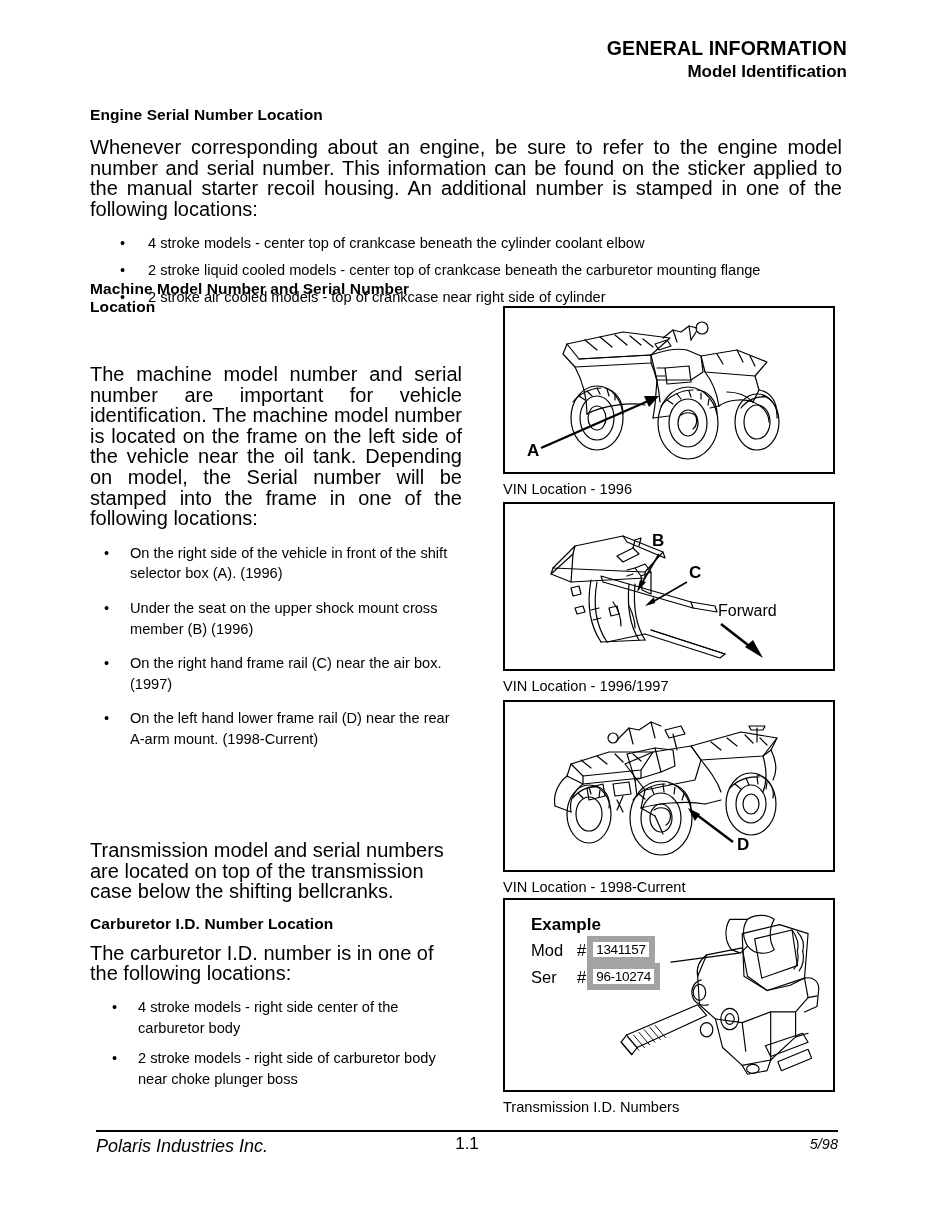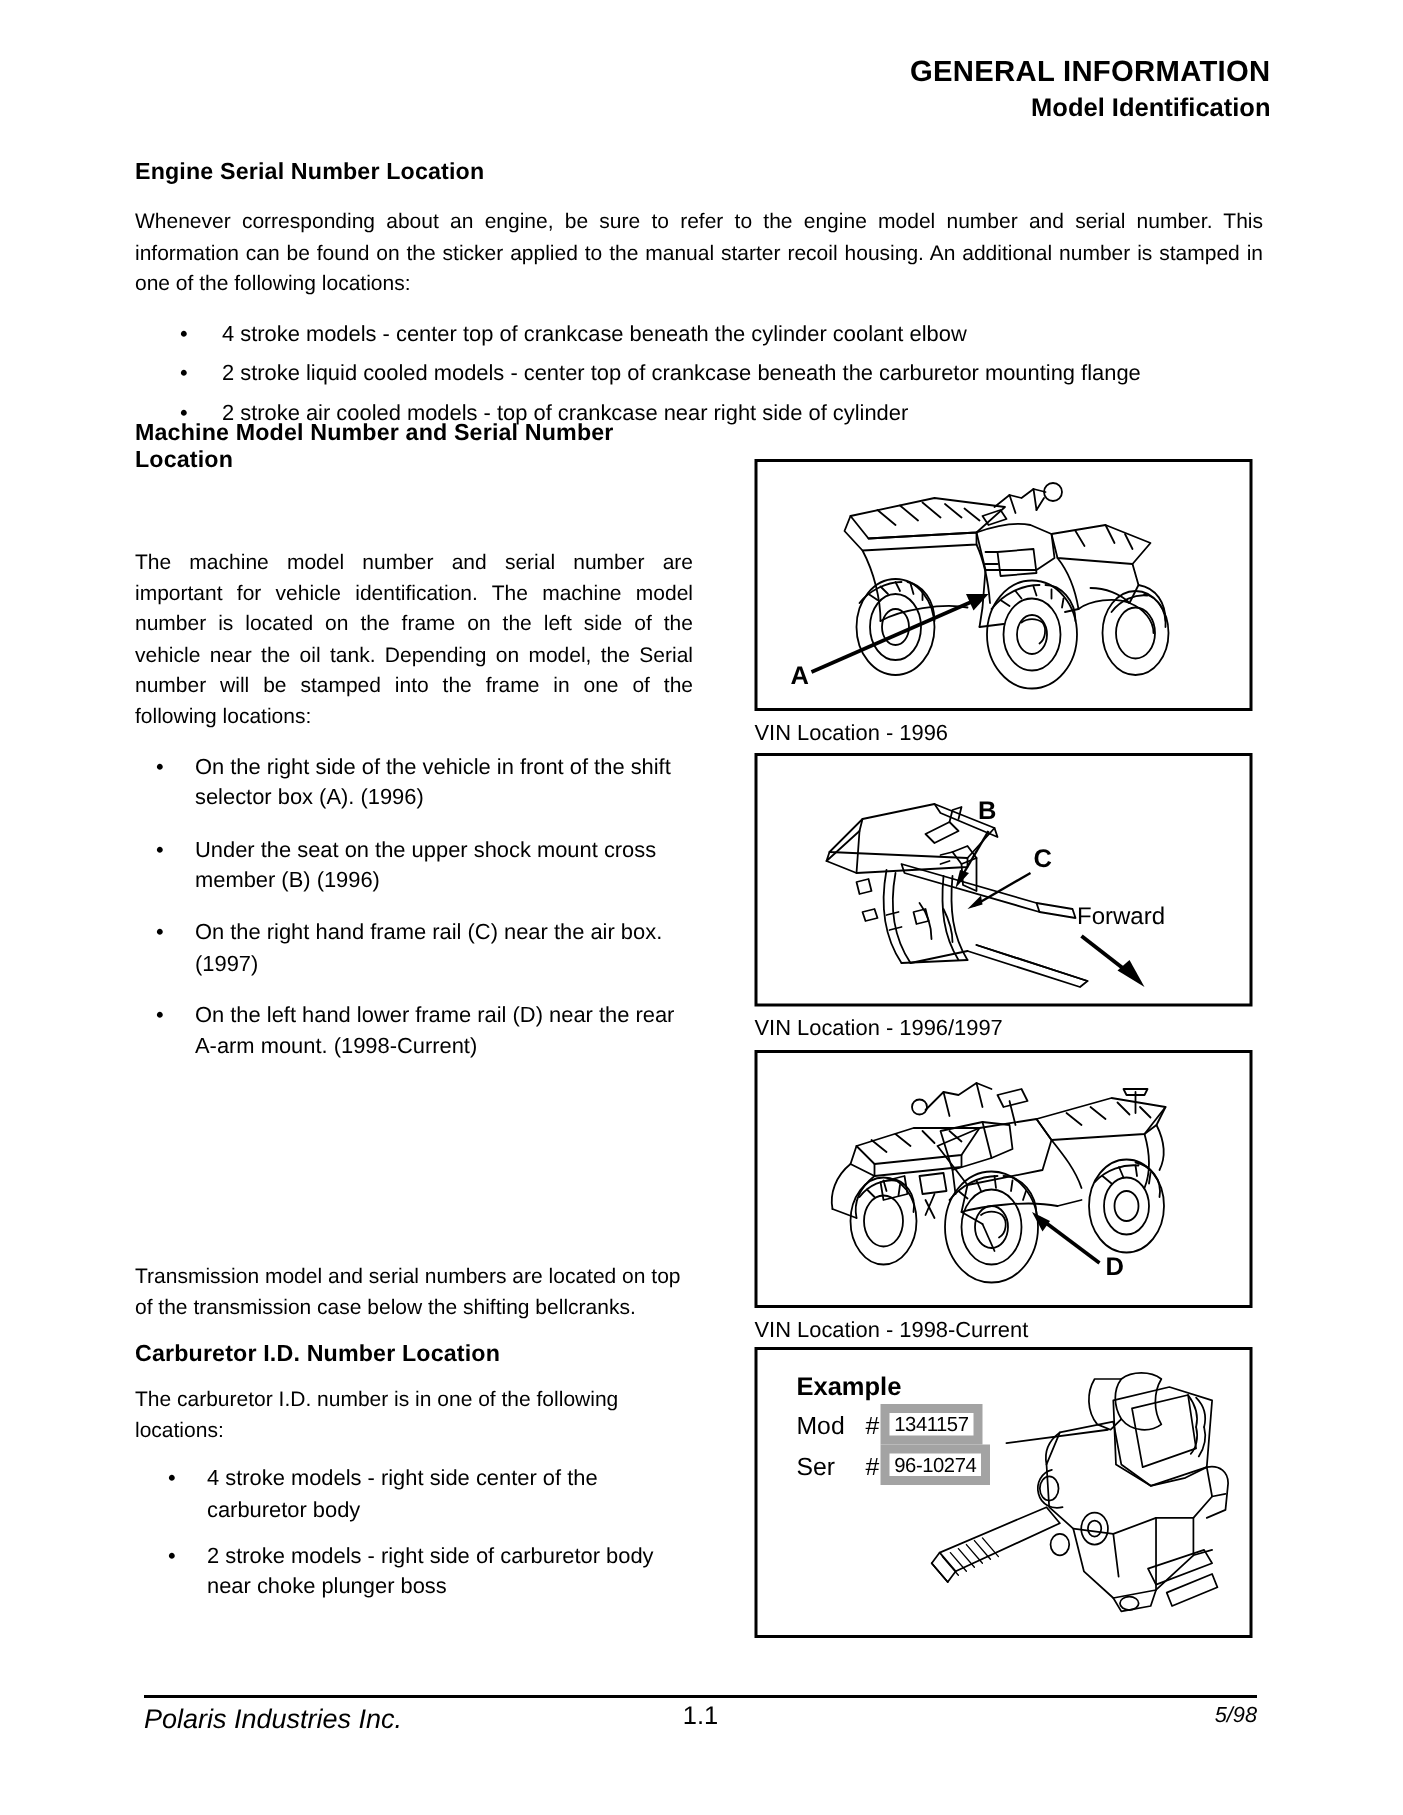--- a/index.html
+++ b/index.html
@@ -42,21 +42,21 @@
     line-height: 23px;
   }
 
   
   .h2 {
     font-size: 15.5px;
     font-weight: bold;
     letter-spacing: 0.1px;
   }
   .para {
-    font-size: 14px;
+    font-size: 20px;
     line-height: 20.6px;
     text-align: justify;
   }
   .para.nojust { text-align: left; }
 
   ul.bullets {
     list-style: none;
     margin: 0;
     padding: 0;
   }
@@ -506,20 +506,21 @@
       <div class="example-block">
         <div class="ex-title">Example</div>
         <div class="ex-row">
           <span class="ex-key">Mod</span><span class="ex-hash">#</span><span class="ex-val">1341157</span>
         </div>
         <div class="ex-row">
           <span class="ex-key">Ser</span><span class="ex-hash">#</span><span class="ex-val">96-10274</span>
         </div>
       </div>
     </div>
+    <div class="caption">Transmission I.D. Numbers</div>
   </div>
 
   <div id="footer-rule"></div>
   <div id="footer">
     <div class="f-left">Polaris Industries Inc.</div>
     <div class="f-center">1.1</div>
     <div class="f-right">5/98</div>
   </div>
 
 </div>

